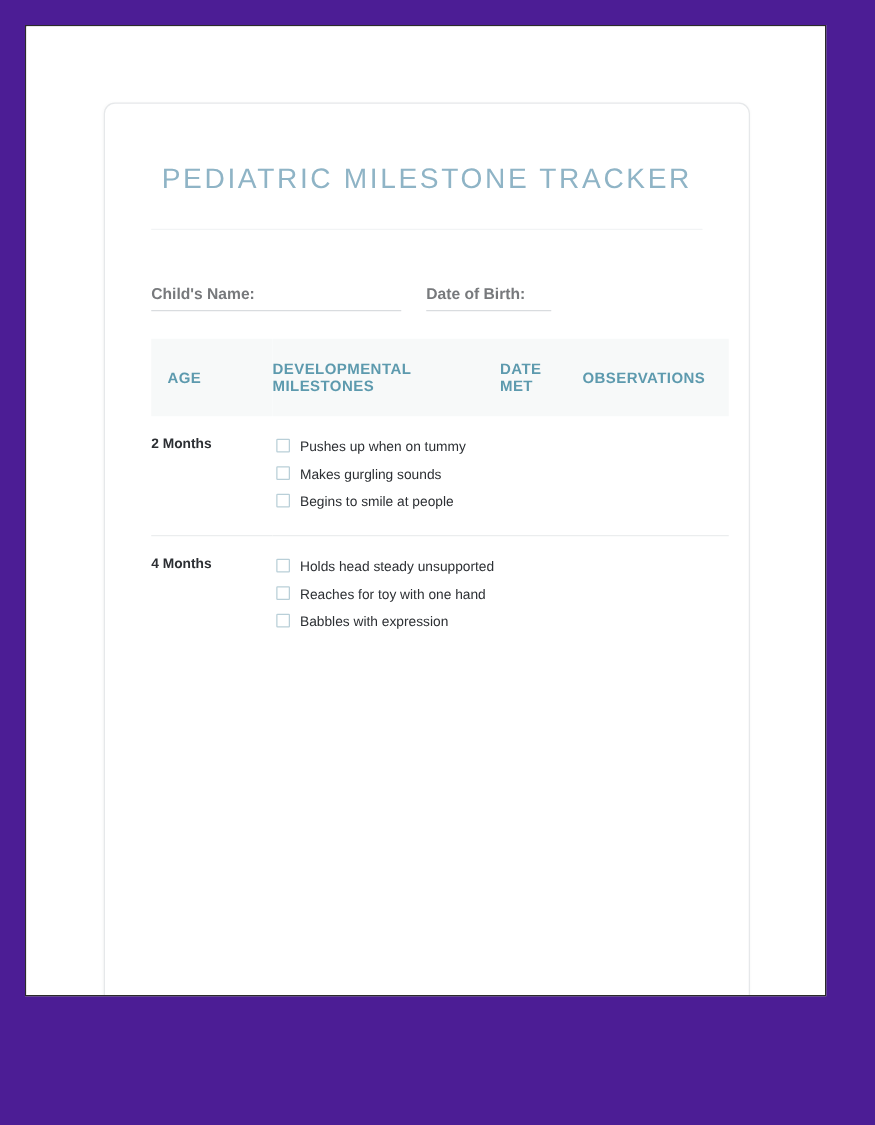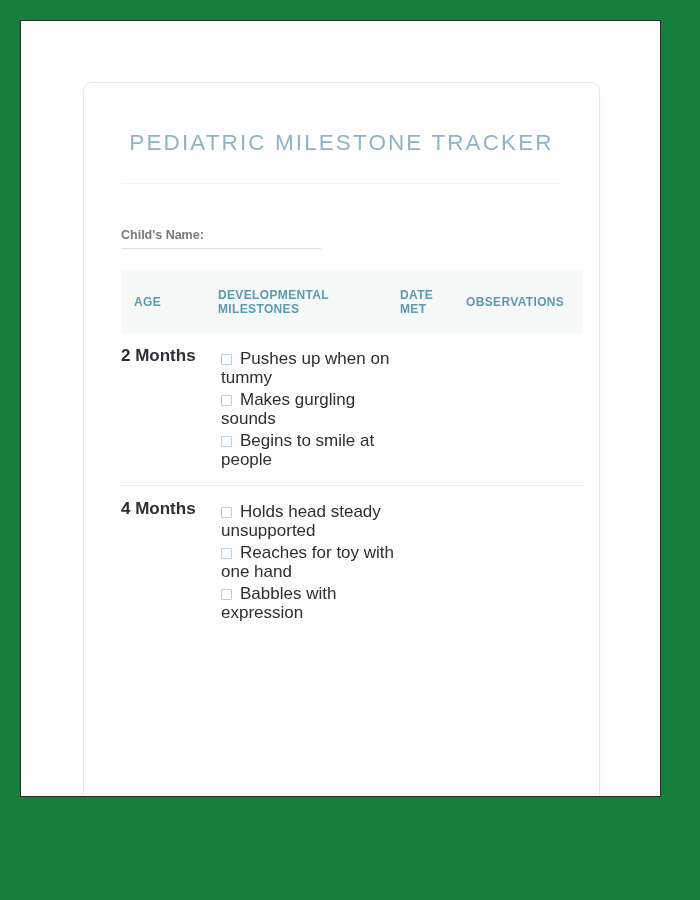--- a/index.html
+++ b/index.html
@@ -8,21 +8,21 @@
     width: 700px;
     height: 900px;
     background: #ffffff;
     font-family: "Liberation Sans", sans-serif;
   }
 
   #root {
     position: relative;
     width: 700px;
     height: 900px;
-    background: #15803d;
+    background: #4c1d95;
     overflow: hidden;
   }
 
   
   .viewport-frame {
     position: absolute;
     left: 20px;
     top: 20px;
     width: 641px;
     height: 777px;
@@ -131,21 +131,21 @@
 
   .mtable thead th.c-age  { width: 84px;  padding-left: 13px; }
   .mtable thead th.c-mile { width: 182px; }
   .mtable thead th.c-date { width: 60px;  }
   .mtable thead th.c-obs  { width: 117px; padding-left: 6px; }
 
   .mtable tbody td {
     border-top: 1px solid #ebedee;
     padding: 13px 0 13px 0;
     vertical-align: top;
-    font-size: 17px;
+    font-size: 11px;
     color: #2c2f33;
     line-height: 19px;
     font-family: "Liberation Sans", sans-serif;
   }
 
   .mtable tbody tr:first-child td { border-top: none; }
 
   .td-age {
     padding-left: 13px;
     font-weight: bold;
@@ -190,20 +190,23 @@
         <h1 class="sheet-title">PEDIATRIC MILESTONE TRACKER</h1>
 
         <div class="title-rule"></div>
 
         <div class="info-row">
 
           <div class="field field-name">
             <span class="field-label">Child's Name:</span>
           </div>
 
+          <div class="field field-dob">
+            <span class="field-label">Date of Birth:</span>
+          </div>
 
 
         </div>
 
         <table class="mtable">
           <thead>
             <tr>
               <th class="c-age">AGE</th>
               <th class="c-mile">DEVELOPMENTAL MILESTONES</th>
               <th class="c-date">DATE MET</th>

